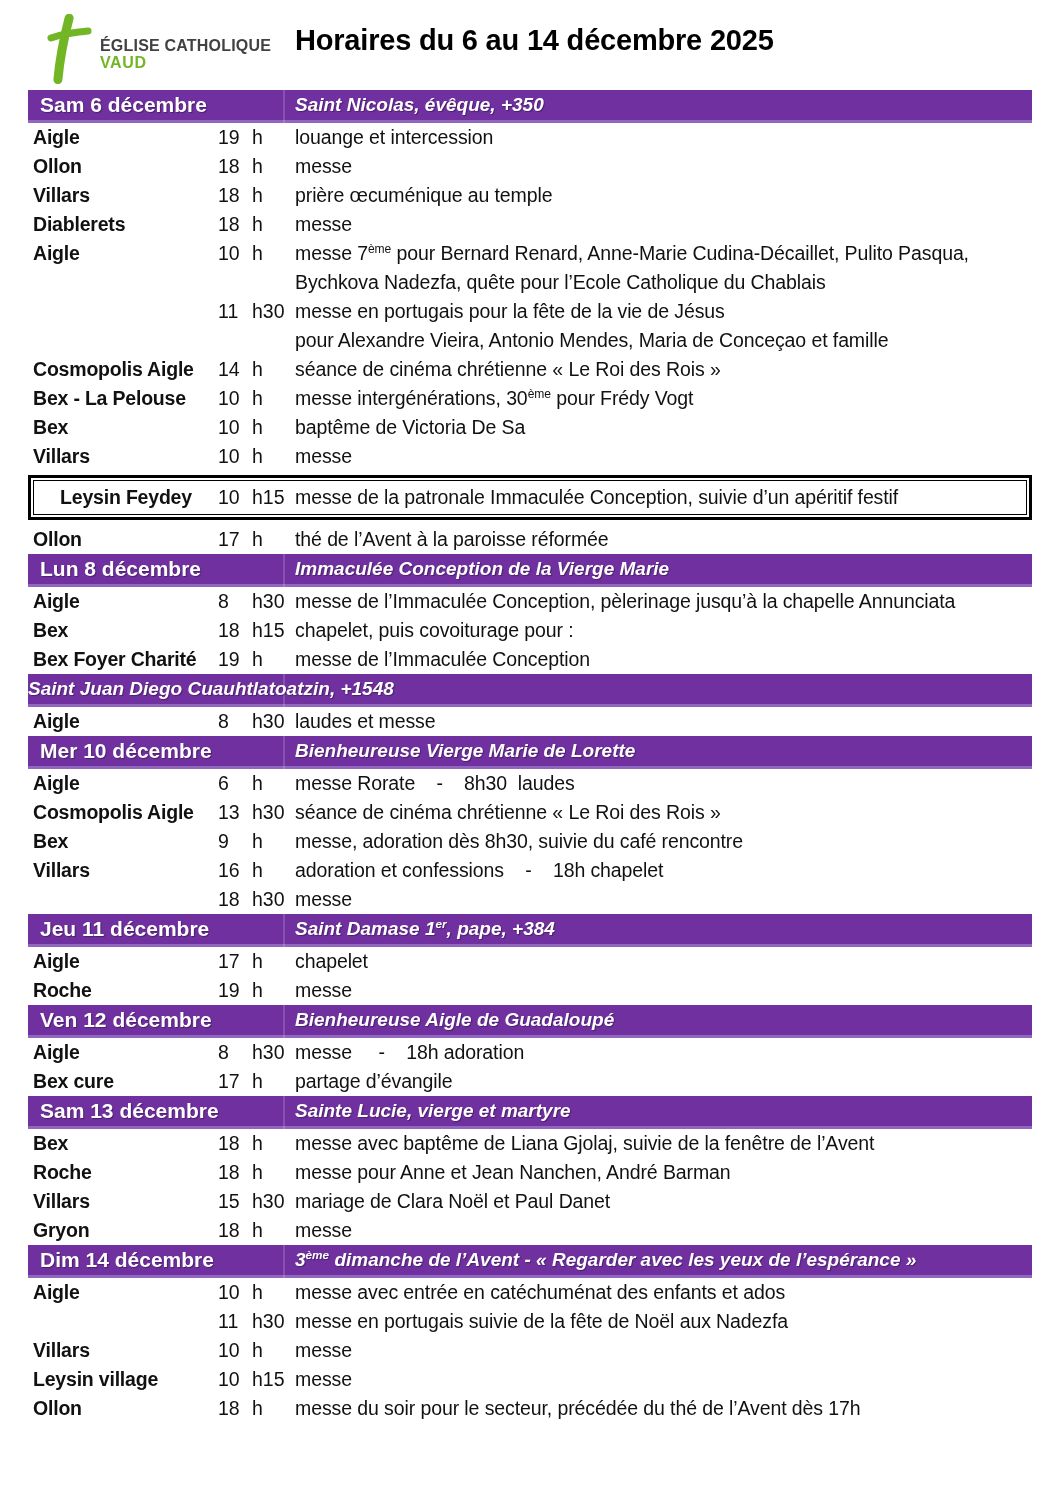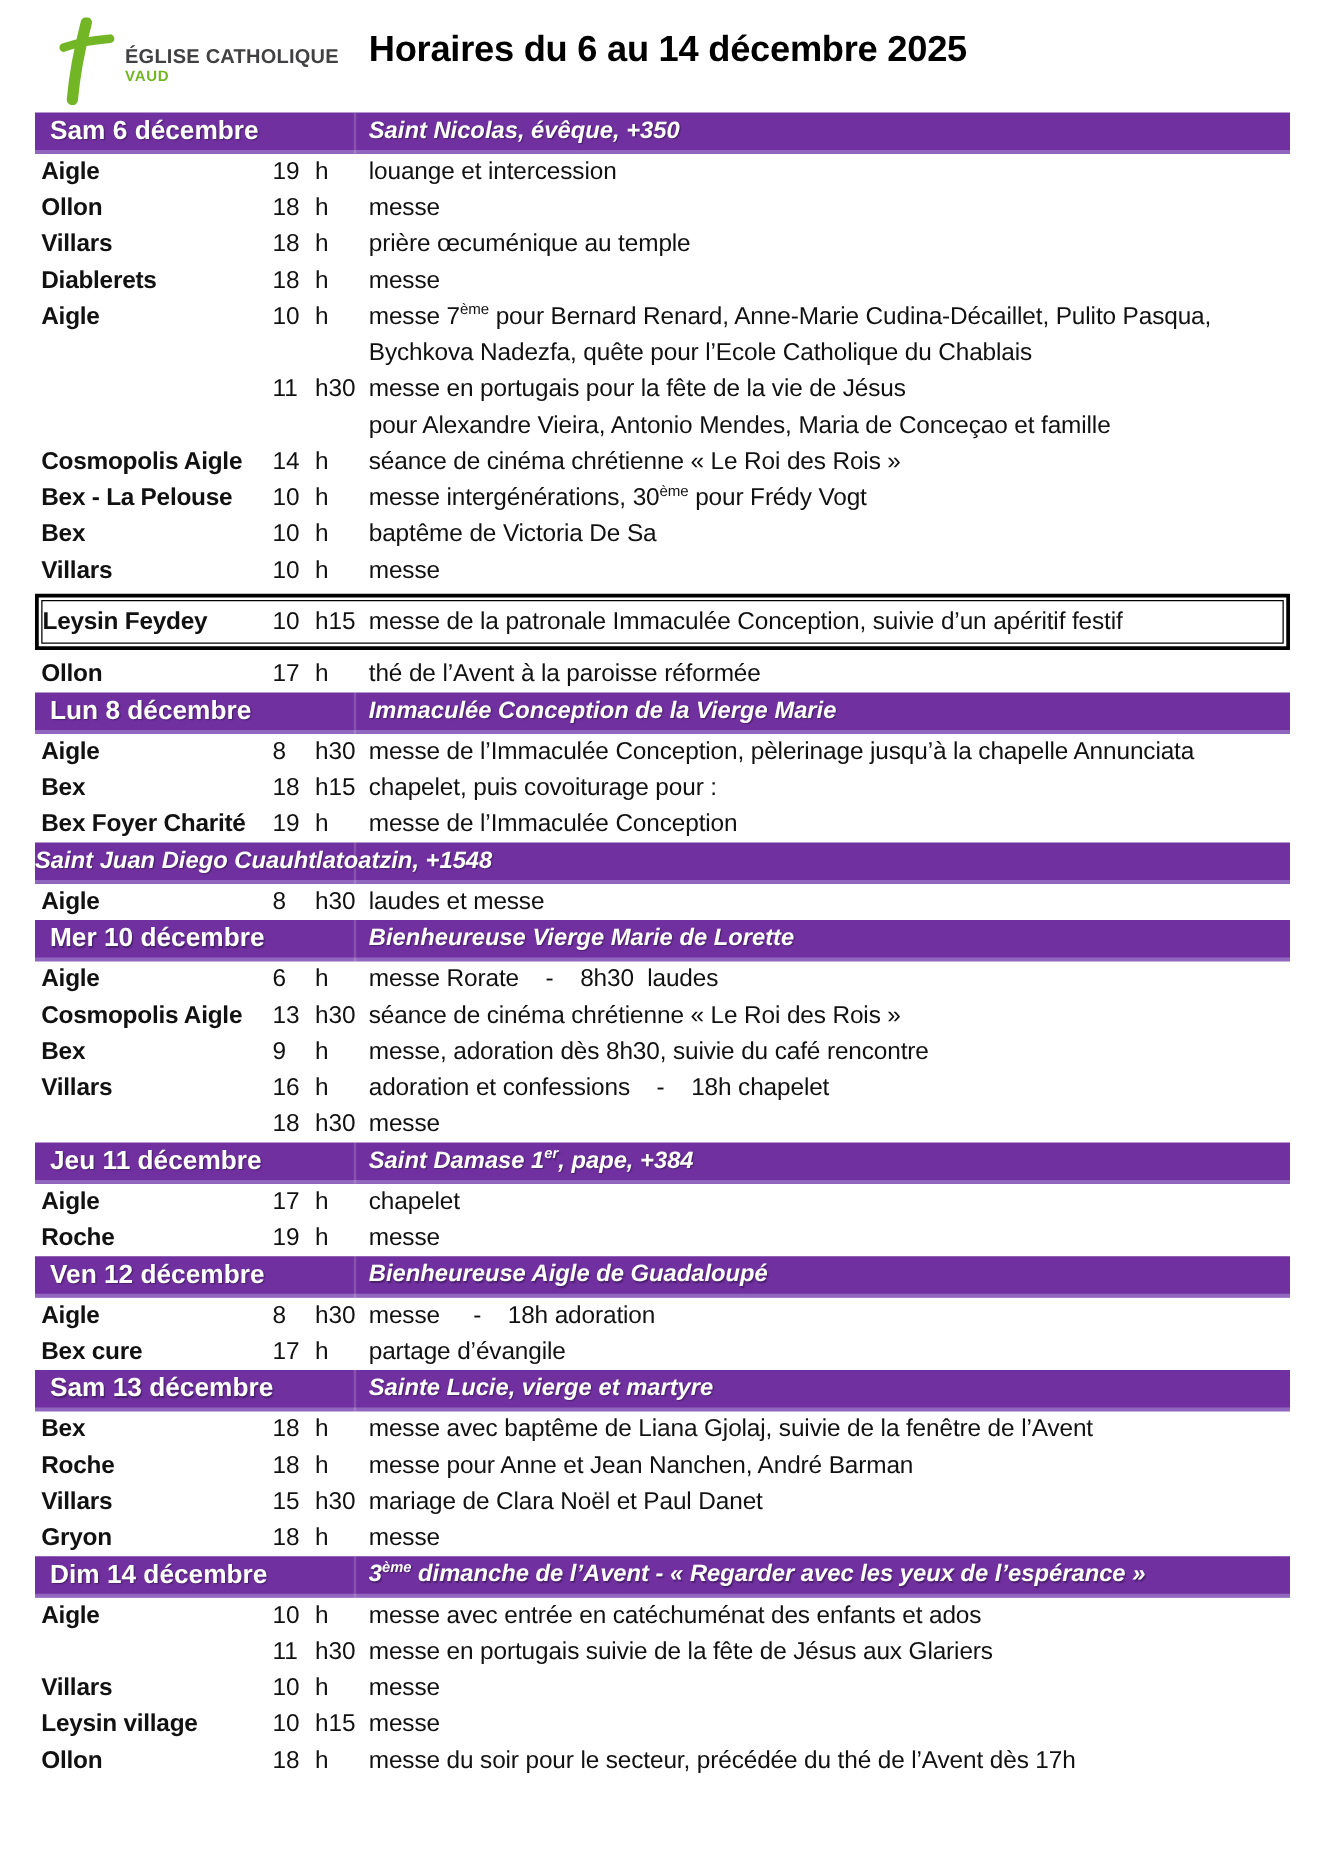--- a/index.html
+++ b/index.html
@@ -18,21 +18,21 @@
     -webkit-font-smoothing:antialiased;
   }
   .page{position:relative;width:1058px;height:1497px;overflow:hidden;background:#fff;}
 
   
   .doc-header{position:relative;height:90px;}
   .logo{position:absolute;left:44px;top:14px;display:flex;align-items:flex-start;}
   .logo svg{width:54px;height:70px;display:block;}
   .logo-text{margin-left:2px;margin-top:24px;line-height:1.05;}
   .logo-line1{font-size:16px;font-weight:700;color:var(--logo-gray);letter-spacing:.2px;}
-  .logo-line2{font-size:12px;font-weight:700;color:var(--logo-green);letter-spacing:.6px;}
+  .logo-line2{font-size:16px;font-weight:700;color:var(--logo-green);letter-spacing:.6px;}
   .page-title{
     position:absolute;left:295px;top:24px;margin:0;
     font-size:29px;font-weight:700;color:#000000;letter-spacing:-.2px;
   }
 
   
   .schedule{position:absolute;left:28px;top:90px;width:1004px;}
 
   .day-bar{
     position:relative;display:flex;align-items:center;
@@ -60,21 +60,21 @@
   .loc{flex:0 0 185px;padding-left:5px;font-weight:700;white-space:nowrap;letter-spacing:-.2px;}
   .time{flex:0 0 77px;display:flex;white-space:nowrap;}
   .th{width:34px;text-align:left;}
   .tm{text-align:left;}
   .desc{flex:1;letter-spacing:-.1px;}
   .desc-line{white-space:nowrap;}
   sup{font-size:.62em;line-height:0;vertical-align:super;}
 
   .box-outer{border:3px solid #000;padding:2px;margin:4px 0 5px 0;}
   .box-inner{border:1px solid #000;padding:2px 0;}
-  .box-inner .loc{padding-left:0;flex-basis:184px;}
+  .box-inner .loc{padding-left:0;flex-basis:184px;text-align:center;}
 </style>
 </head>
 <body>
 
 <div class="page">
 
   <header class="doc-header">
     <div class="logo">
       <svg viewBox="0 0 54 70" aria-hidden="true">
         <g stroke="#72b626" stroke-linecap="round" fill="none">
@@ -445,21 +445,21 @@
             <div class="desc-line">messe avec entrée en catéchuménat des enfants et ados</div>
           </div>
         </div>
         <div class="row">
           <span class="loc"></span>
           <span class="time">
             <span class="th">11</span>
             <span class="tm">h30</span>
           </span>
           <div class="desc">
-            <div class="desc-line">messe en portugais suivie de la fête de Jésus aux Glariers</div>
+            <div class="desc-line">messe en portugais suivie de la fête de Noël aux Nadezfa</div>
           </div>
         </div>
         <div class="row">
           <span class="loc">Villars</span>
           <span class="time">
             <span class="th">10</span>
             <span class="tm">h</span>
           </span>
           <div class="desc">
             <div class="desc-line">messe</div>

